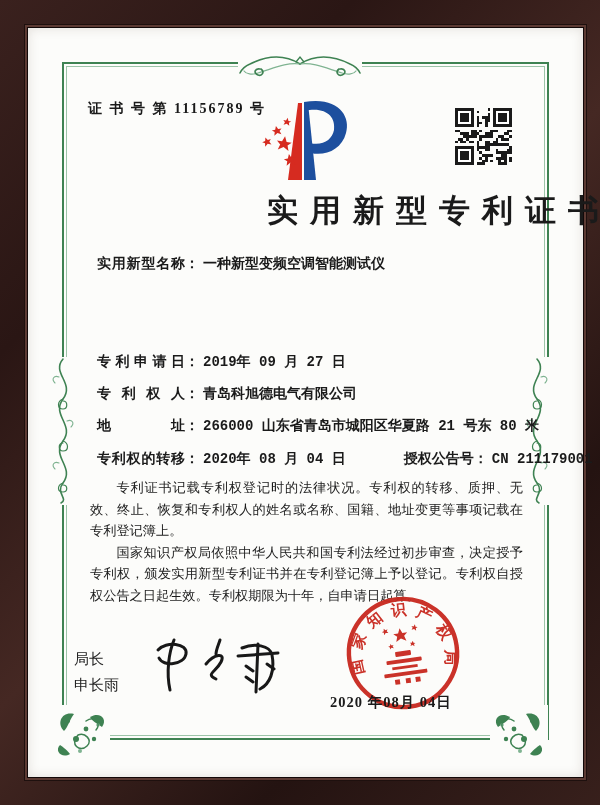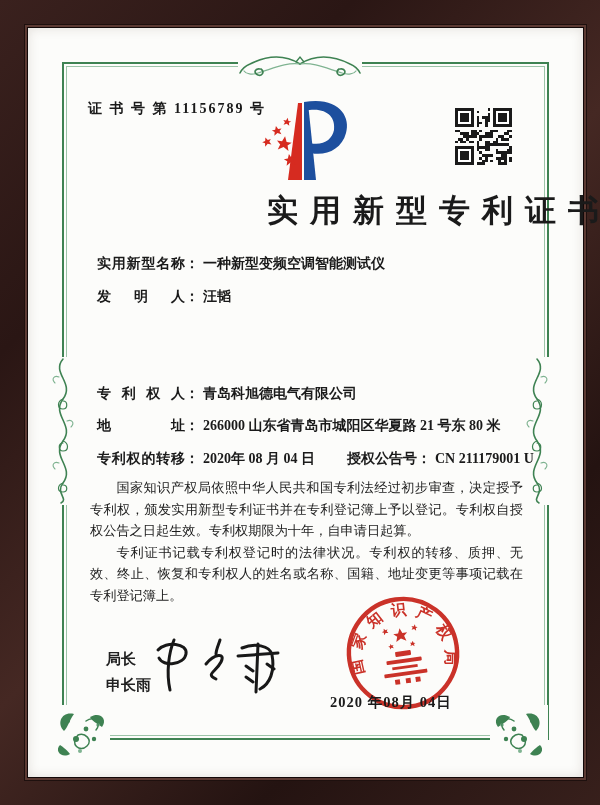--- a/index.html
+++ b/index.html
@@ -24,29 +24,29 @@
   .cert-no{position:absolute;left:88px;top:100px;font-size:14px;letter-spacing:2px;font-weight:600;}
   .logo{position:absolute;left:243px;top:94px;width:116px;height:92px;}
   .qr{position:absolute;left:455px;top:108px;width:57px;height:57px;}
   .title{
     position:absolute;left:0;right:0;top:190px;text-align:right;
     font-size:31px;font-weight:700;letter-spacing:12px;text-indent:12px;
   }
   .frow{position:absolute;left:97px;right:85px;font-size:14px;white-space:nowrap;}
   .frow .lab{display:inline-block;width:88px;text-align:justify;text-align-last:justify;font-weight:700;}
   .frow .colon{font-weight:700;}
-  .frow .val{font-weight:600;margin-left:4px;}
-  .frow .lab2{font-weight:700;margin-left:32px;}
+  .frow .val{font-weight:600;margin-left:4px;font-family:Liberation Mono, monospace;}
+  .frow .lab2{font-weight:700;margin-left:58px;}
   .body-text{
     position:absolute;left:90px;right:88px;top:477px;
     font-size:13.2px;line-height:21.6px;text-align:justify;color:#1c1c1c;font-weight:500;
   }
   .body-text p{margin:0;text-indent:2em;}
-  .officer{position:absolute;left:106px;top:646px;font-family:"Liberation Sans","DejaVu Sans",sans-serif;
-    font-size:15px;font-weight:700;line-height:26px;color:#222;}
+  .officer{position:absolute;left:74px;top:646px;font-family:"Liberation Sans","DejaVu Sans",sans-serif;
+    font-size:15px;font-weight:400;line-height:26px;color:#222;}
   .signature{position:absolute;left:150px;top:634px;width:168px;height:62px;z-index:6;}
   .seal{position:absolute;left:344px;top:594px;width:118px;height:118px;transform:rotate(-8deg);z-index:4;opacity:.95;}
   .seal-date{position:absolute;left:330px;top:693px;font-size:14.5px;font-weight:700;letter-spacing:1px;z-index:5;color:#1b1b1b;white-space:nowrap;}
   svg{display:block;}
 </style>
 </head>
 <body>
 
 <div class="page">
   <div class="paper"></div>
@@ -295,36 +295,36 @@
           <rect x="2" y="16" width="3" height="3" fill="#1a1a1a"></rect>
         </g>
       </svg>
   </div>
 
   <div class="title">实用新型专利证书</div>
 
   <div class="frow" style="top:255px;">
     <span class="lab">实用新型名称</span><span class="colon">：</span><span class="val">一种新型变频空调智能测试仪</span>
   </div>
-  <div class="frow" style="top:288px;">
-    <span class="lab">发明人</span><span class="colon">：</span><span class="val">汪韬</span>
+  <div class="frow" style="top:353px;">
+    <span class="lab">专利申请日</span><span class="colon">：</span><span class="val">2019年 09 月 27 日</span>
   </div>
   <div class="frow" style="top:385px;">
     <span class="lab">专利权人</span><span class="colon">：</span><span class="val">青岛科旭德电气有限公司</span>
   </div>
   <div class="frow" style="top:417px;">
     <span class="lab">地址</span><span class="colon">：</span><span class="val">266000 山东省青岛市城阳区华夏路 21 号东 80 米</span>
   </div>
   <div class="frow" style="top:450px;">
     <span class="lab">专利权的转移</span><span class="colon">：</span><span class="val">2020年 08 月 04 日</span><span class="lab2">授权公告号</span><span class="colon">：</span><span class="val">CN 211179001 U</span>
   </div>
 
   <div class="body-text">
+    <p>专利证书记载专利权登记时的法律状况。专利权的转移、质押、无效、终止、恢复和专利权人的姓名或名称、国籍、地址变更等事项记载在专利登记簿上。</p>
     <p>国家知识产权局依照中华人民共和国专利法经过初步审查，决定授予专利权，颁发实用新型专利证书并在专利登记簿上予以登记。专利权自授权公告之日起生效。专利权期限为十年，自申请日起算。</p>
-    <p>专利证书记载专利权登记时的法律状况。专利权的转移、质押、无效、终止、恢复和专利权人的姓名或名称、国籍、地址变更等事项记载在专利登记簿上。</p>
   </div>
 
   <div class="officer">
     <div>局长</div>
     <div>申长雨</div>
   </div>
 
   <div class="signature" title="">
     <svg width="168" height="62" viewBox="0 0 168 62">
       <g fill="none" stroke="#181818" stroke-width="3" stroke-linecap="round" stroke-linejoin="round">

